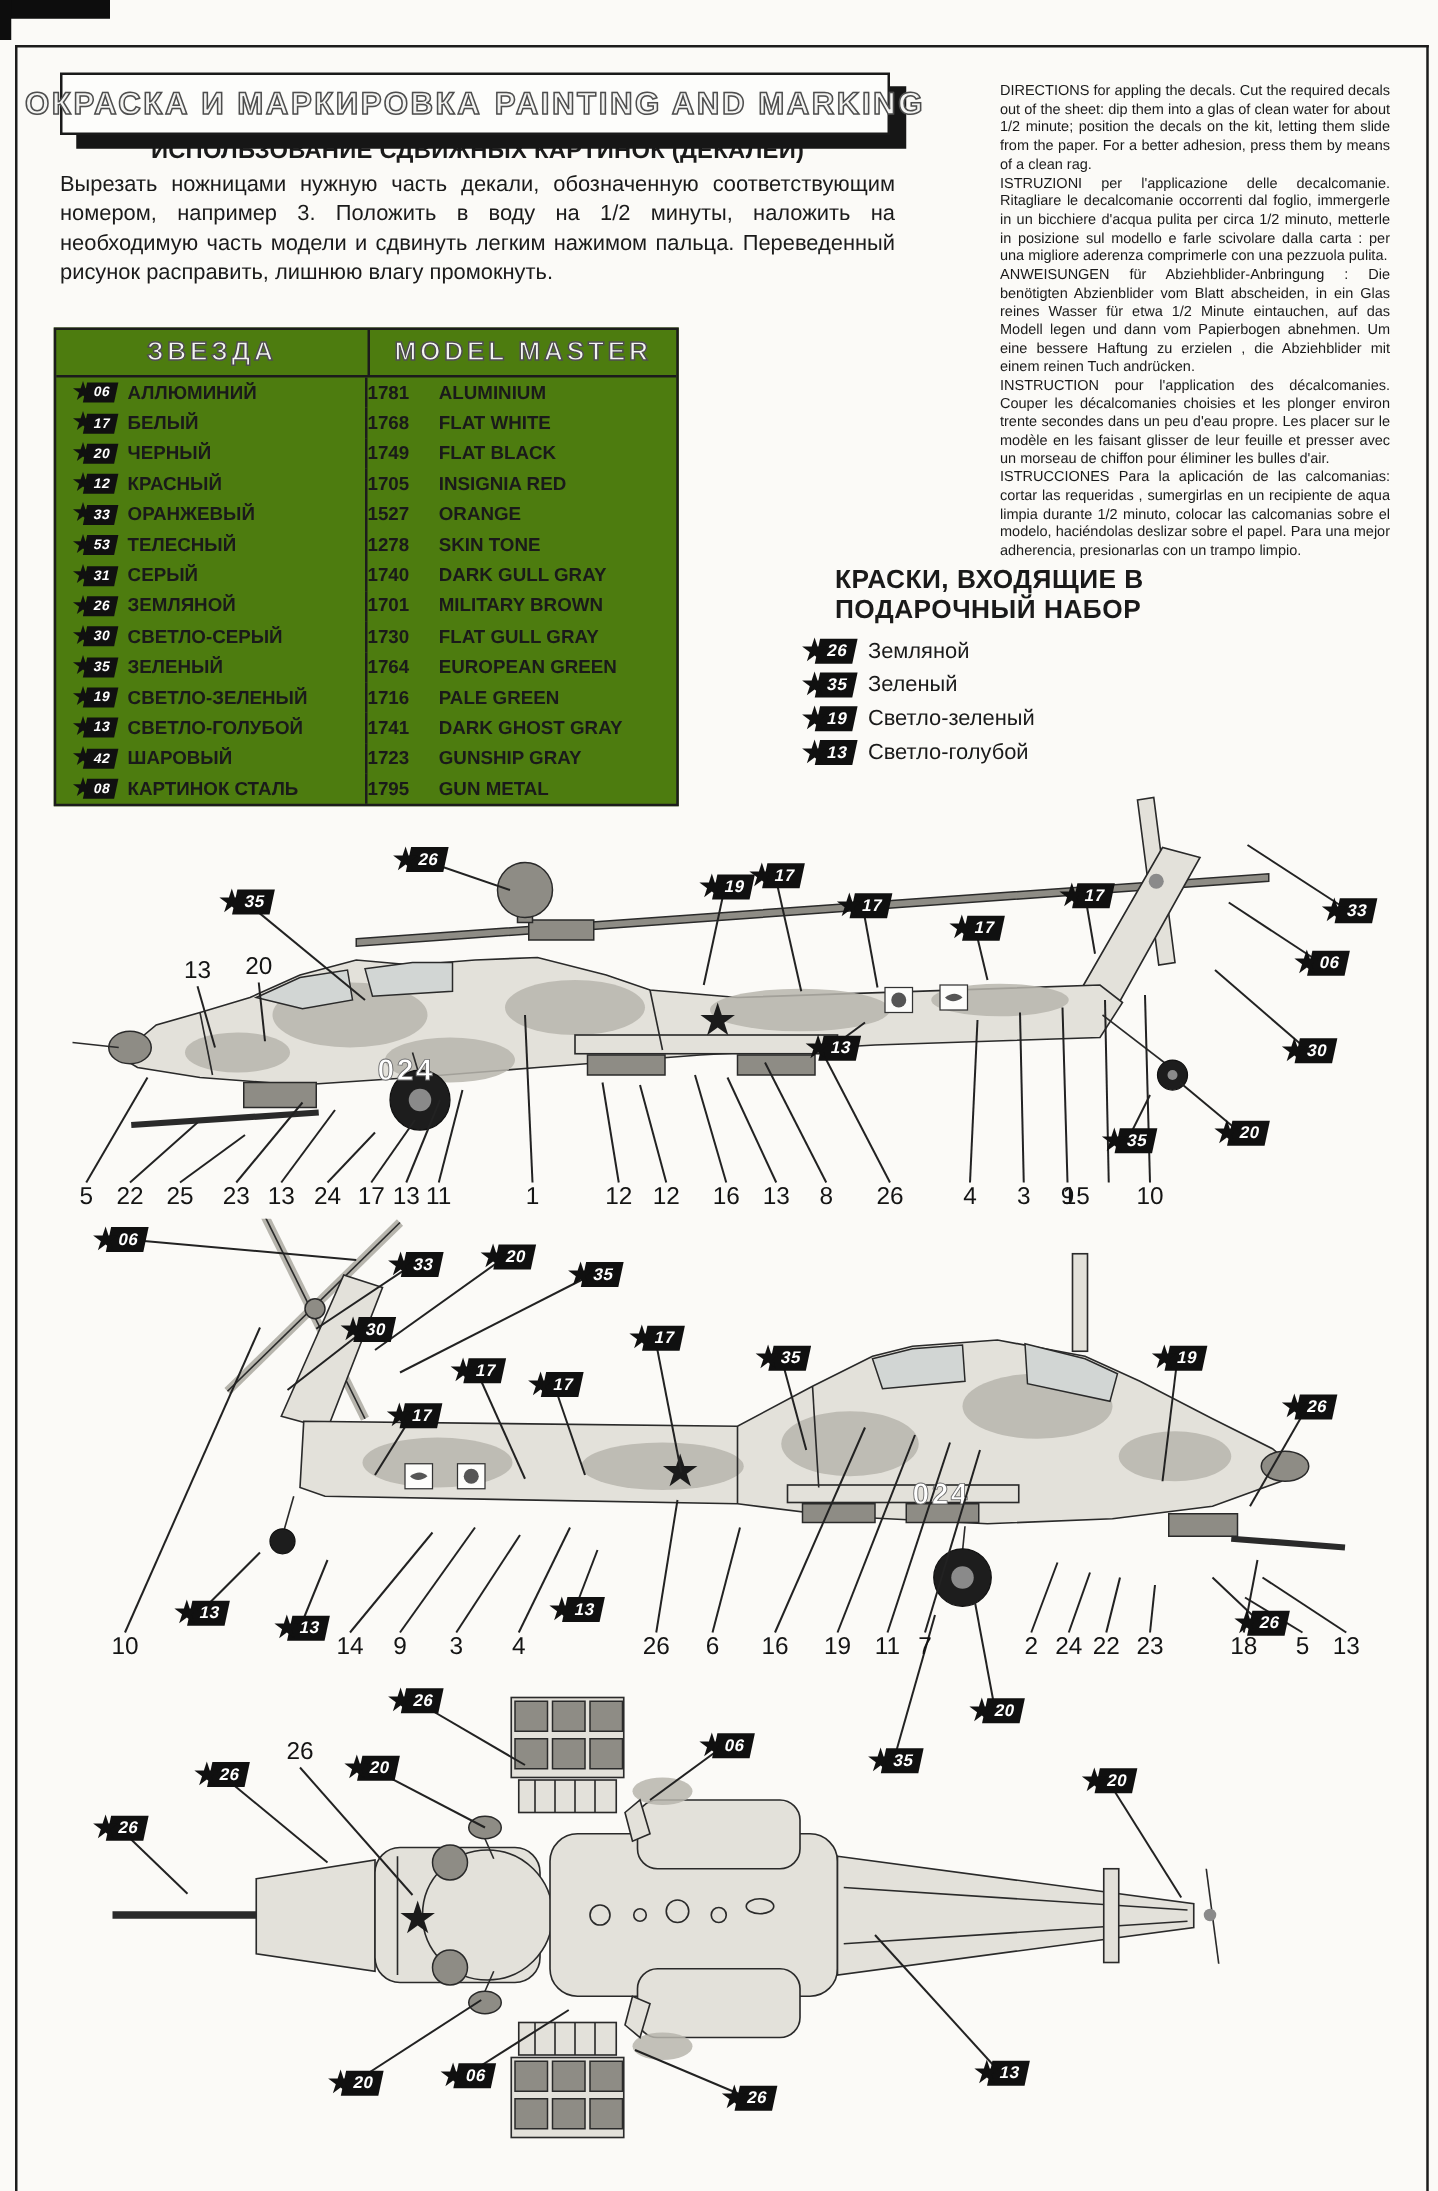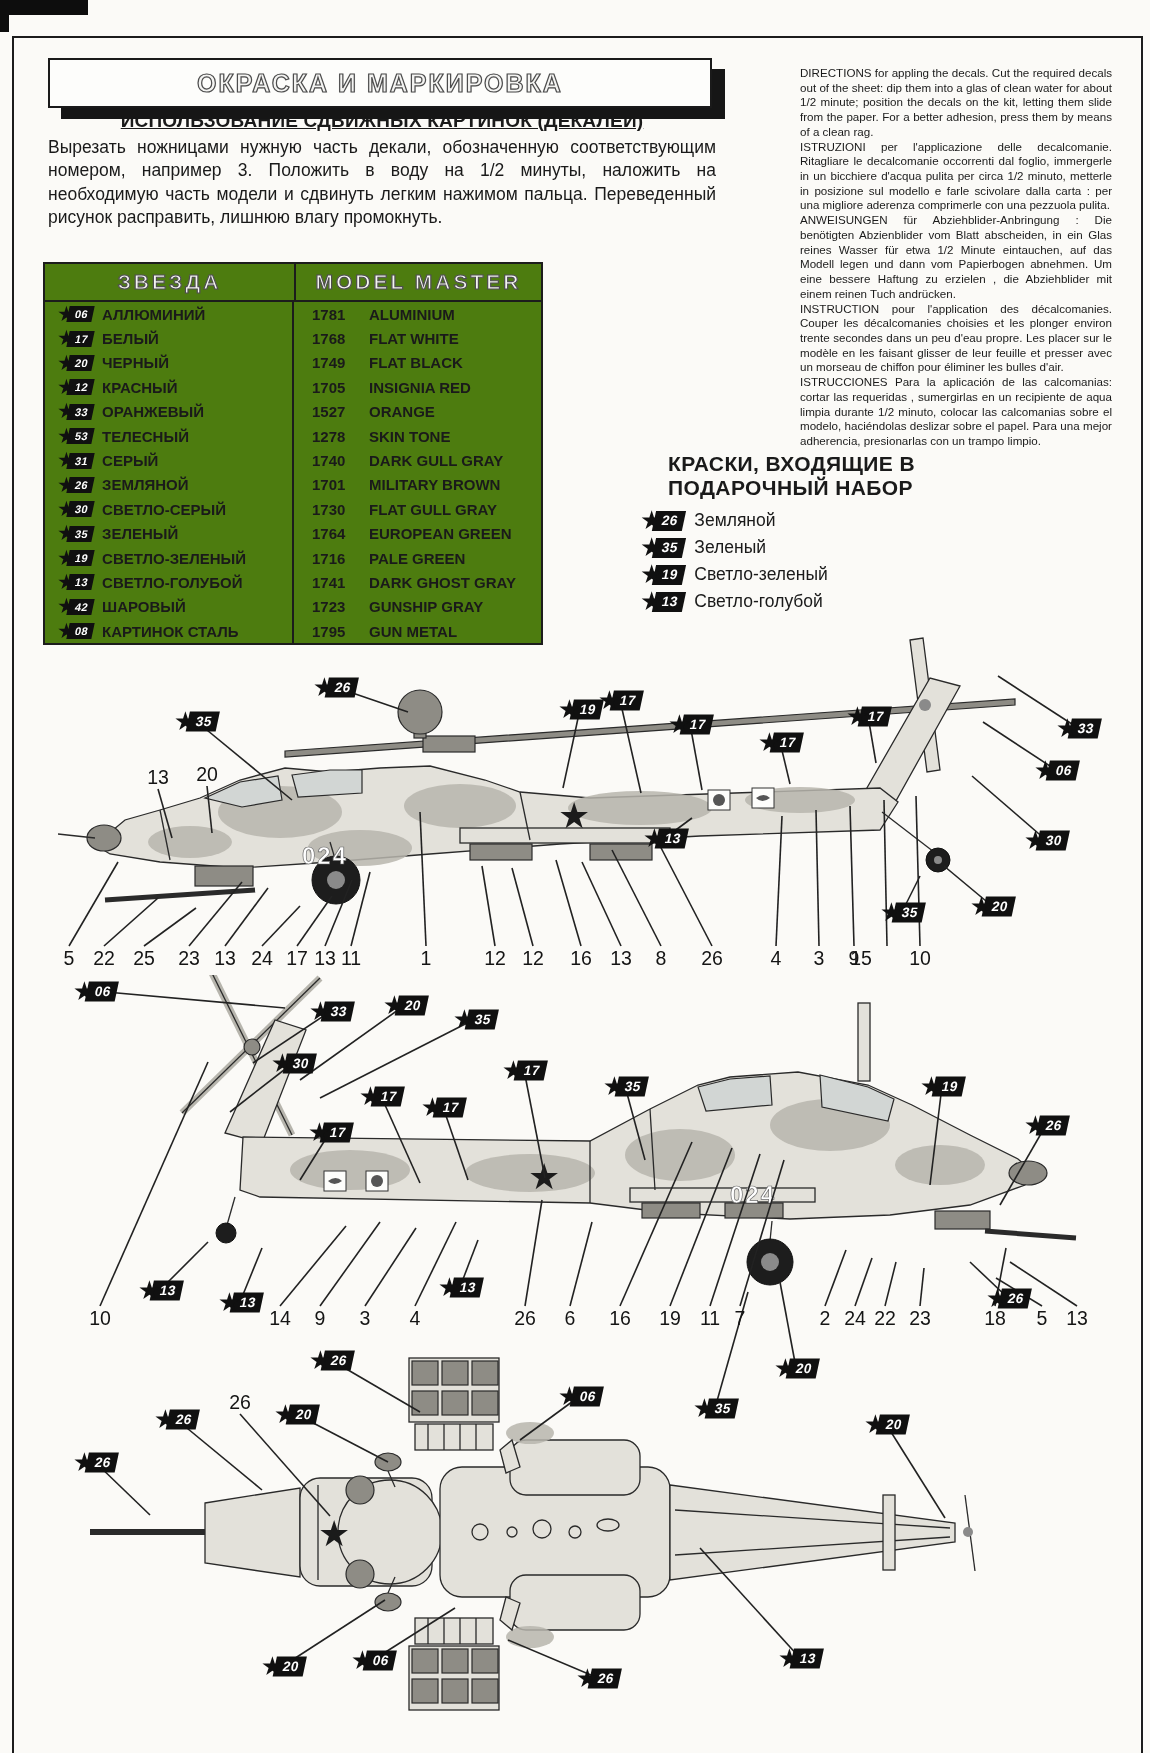--- a/index.html
+++ b/index.html
@@ -10,31 +10,31 @@
   #page-frame{left:12px;top:36px;width:1127px;height:1716px;border:2px solid #1c1c1c;border-bottom:none;}
   .corner-mark1{left:0;top:0;width:88px;height:15px;background:#0d0d0d;}
   .corner-mark2{left:0;top:0;width:9px;height:32px;background:#0d0d0d;}
   
   #header-box{left:48px;top:58px;width:660px;height:46px;background:#fdfdfb;border:2px solid #1a1a1a;
               box-shadow:13px 11px 0 0 #161616;display:flex;align-items:center;justify-content:center;gap:10px;z-index:6;}
   .outline-txt{font-weight:bold;color:#f4f4f2;-webkit-text-stroke:1.2px #4d4d4d;text-shadow:0 0 1px #8a8a8a;}
   #header-box span{font-size:25px;letter-spacing:2px;white-space:nowrap;}
   
   #intro{left:48px;top:110px;width:668px;}
-  #intro h2{margin:0 0 4px 0;text-align:center;font-size:19px;letter-spacing:.2px;text-decoration:underline;}
+  #intro h2{margin:0 0 4px 0;text-align:center;font-size:19px;letter-spacing:.2px;}
   #intro p{margin:0;font-size:17.5px;line-height:1.33;text-align:justify;}
   
   #paint-table{left:43px;top:262px;width:496px;border:2px solid #1c1c1c;background:#4d7c0f;z-index:3;}
   #paint-table .thead{display:flex;border-bottom:2px solid #1c1c1c;height:36px;align-items:center;}
   #paint-table .thead .c1{width:249px;text-align:center;border-right:2px solid #1c1c1c;height:100%;display:flex;align-items:center;justify-content:center;}
   #paint-table .thead .c2{flex:1;text-align:center;}
   #paint-table .thead span{font-size:21px;letter-spacing:3px;}
   #paint-table .row{display:flex;height:24.4px;align-items:center;}
   #paint-table .row .c1{width:249px;display:flex;align-items:center;border-right:2px solid #1c1c1c;height:100%;padding-left:12px;box-sizing:border-box;}
-  #paint-table .row .c2{flex:1;display:flex;align-items:flex-end;padding-left:18px;}
+  #paint-table .row .c2{flex:1;display:flex;align-items:flex-end;}
   #paint-table .name{font-weight:bold;font-size:15px;margin-left:9px;white-space:nowrap;}
   #paint-table .code{font-weight:bold;font-size:15px;width:48px;}
   
   .sbadge{display:inline-flex;align-items:center;}
   .sbadge .star{font-size:26px;line-height:.8;color:#101010;margin-right:-9px;z-index:1;}
   .sbadge .num{background:#101010;color:#fff;font-weight:bold;font-size:13.5px;line-height:1;
                padding:3px 6px 3px 8px;transform:skewX(-12deg);letter-spacing:.5px;}
   .sbadge.small .star{font-size:21px;margin-right:-8px;}
   .sbadge.small .num{font-size:11px;padding:2.5px 5px 2.5px 7px;}
   
@@ -65,20 +65,21 @@
 </style>
 </head>
 <body>
 
 <div class="abs corner-mark1"></div>
 <div class="abs corner-mark2"></div>
 <div class="abs" id="page-frame"></div>
 
 <div class="abs" id="header-box">
   <span class="outline-txt">ОКРАСКА И МАРКИРОВКА</span>
+  <span class="outline-txt">PAINTING AND MARKING</span>
 </div>
 
 <div class="abs" id="intro">
   <h2>ИСПОЛЬЗОВАНИЕ СДВИЖНЫХ КАРТИНОК  (ДЕКАЛЕЙ)</h2>
   <p>Вырезать ножницами нужную часть декали, обозначенную соответствующим номером, например 3. Положить в воду на 1/2 минуты, наложить на необходимую часть модели и сдвинуть легким нажимом пальца. Переведенный рисунок расправить, лишнюю влагу промокнуть.</p>
 </div>
 
 <div class="abs" id="directions">
   <p>DIRECTIONS  for  appling  the  decals.  Cut  the  required decals out  of the sheet: dip them into a glas of clean water for about 1/2 minute; position the  decals on the kit, letting them slide  from the  paper.  For a  better adhesion, press them by  means of a  clean rag.</p>
   <p>ISTRUZIONI        per l'applicazione  delle  decalcomanie. Ritagliare le decalcomanie  occorrenti  dal  foglio,  immergerle  in  un  bicchiere  d'acqua  pulita  per  circa 1/2 minuto, metterle  in  posizione  sul  modello e farle scivolare dalla carta :  per  una  migliore  aderenza  comprimerle  con una pezzuola  pulita.</p>

